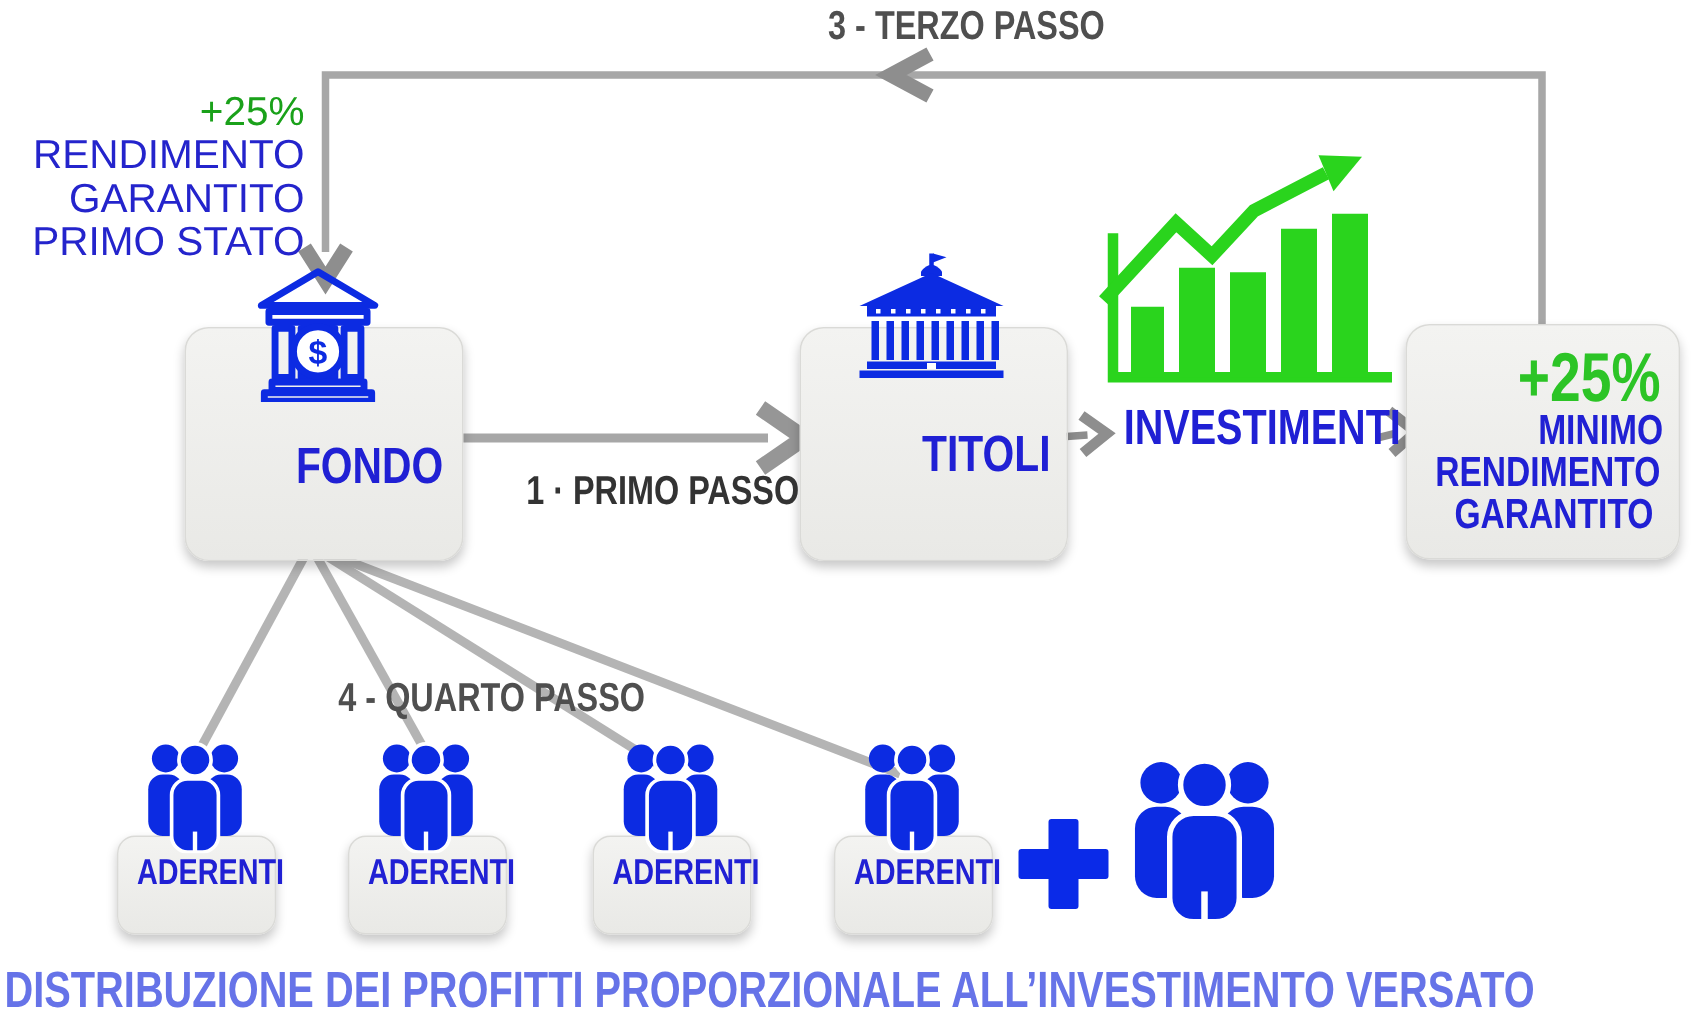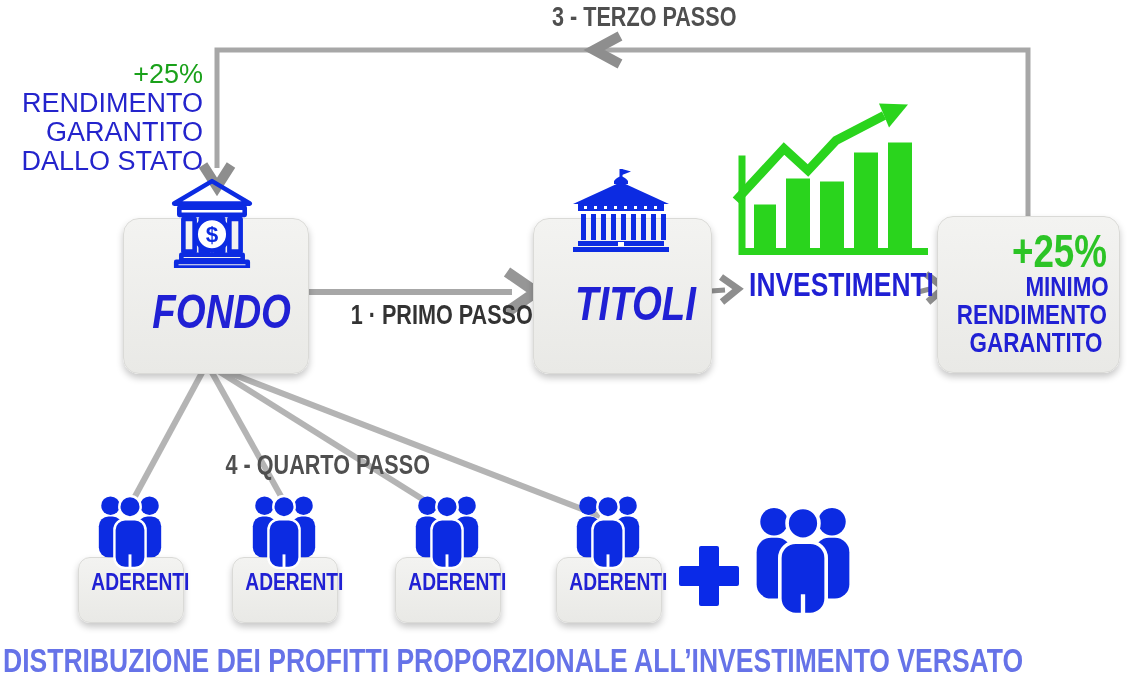--- a/index.html
+++ b/index.html
@@ -12,21 +12,21 @@
   
   .cnd{display:inline-block;white-space:nowrap;font-weight:bold;transform:scaleX(.8);transform-origin:50% 50%;}
   .cnd-l{display:inline-block;white-space:nowrap;font-weight:bold;transform:scaleX(.78);transform-origin:0 50%;}
   .step{font-size:27px;color:#333333;}
   .step-gray{font-size:27px;color:#4f4f4f;}
   .box{
     background:linear-gradient(180deg,#f3f3f1 0%,#e9e9e6 100%);
     border:1px solid #dadad7;border-radius:16px;
     box-shadow:0 4px 7px rgba(0,0,0,.22);
   }
-  .node-label{font-size:48px;line-height:37px;color:#2020d4;font-style:italic;}
+  .node-label{font-size:34px;line-height:37px;color:#2020d4;}
   .annot{font-size:27px;line-height:29px;color:#2424cc;}
   .annot .pct{color:#1aa11a;}
   .aderenti-label{font-size:24px;color:#2020d4;}
   .caption{font-size:34px;color:#6673e8;}
   svg{display:block;}
   .z1{z-index:1}.z2{z-index:2}.z3{z-index:3}
 </style>
 </head>
 <body>
 
@@ -68,21 +68,21 @@
   </svg>
 
   <div class="abs ctr z3" style="left:500px;top:2px;width:260px">
     <span class="cnd step-gray">3 - TERZO PASSO</span>
   </div>
 
   <div class="abs ctr annot z3" style="left:5px;top:60px;width:198px">
     <div class="pct">+25%</div>
     <div>RENDIMENTO</div>
     <div>GARANTITO</div>
-    <div>DALLO STATO</div>
+    <div>PRIMO STATO</div>
   </div>
 
   <div class="abs box z2" style="left:123px;top:218px;width:184px;height:154px">
     <div class="abs ctr node-label" style="left:0;top:74px;width:100%">
       <div><span class="cnd">FONDO</span></div>
     </div>
   </div>
   <svg class="abs z3" style="left:169px;top:176px" width="86" height="92" viewBox="0 0 84 90">
     <g fill="none" stroke="#0c2be2" stroke-width="4.5" stroke-linejoin="round">
       <path d="M42 5 L79 27 H5 Z"></path>
@@ -91,21 +91,21 @@
       <rect x="31" y="42" width="7" height="32"></rect>
       <rect x="46" y="42" width="7" height="32"></rect>
       <rect x="59" y="42" width="11" height="32"></rect>
       <rect x="12" y="77" width="60" height="5.5"></rect>
       <rect x="7" y="84" width="70" height="5.5"></rect>
       <circle cx="42" cy="57" r="16" fill="#ffffff"></circle>
     </g>
     <text x="42" y="65" text-anchor="middle" font-size="22" font-weight="bold" fill="#0c2be2" font-family="Liberation Sans, sans-serif">$</text>
   </svg>
 
-  <div class="abs ctr z3" style="left:328px;top:300px;width:190px">
+  <div class="abs ctr z3" style="left:328px;top:312px;width:190px">
     <span class="cnd step">1 · PRIMO PASSO</span>
   </div>
 
   <div class="abs box z2" style="left:533px;top:218px;width:177px;height:154px">
     <div class="abs ctr node-label" style="left:0;top:66px;width:100%">
       <div><span class="cnd">TITOLI</span></div>
     </div>
   </div>
   <svg class="abs z3" style="left:568px;top:168px" width="106" height="84" viewBox="0 0 106 84">
     <g fill="#0c2be2">

